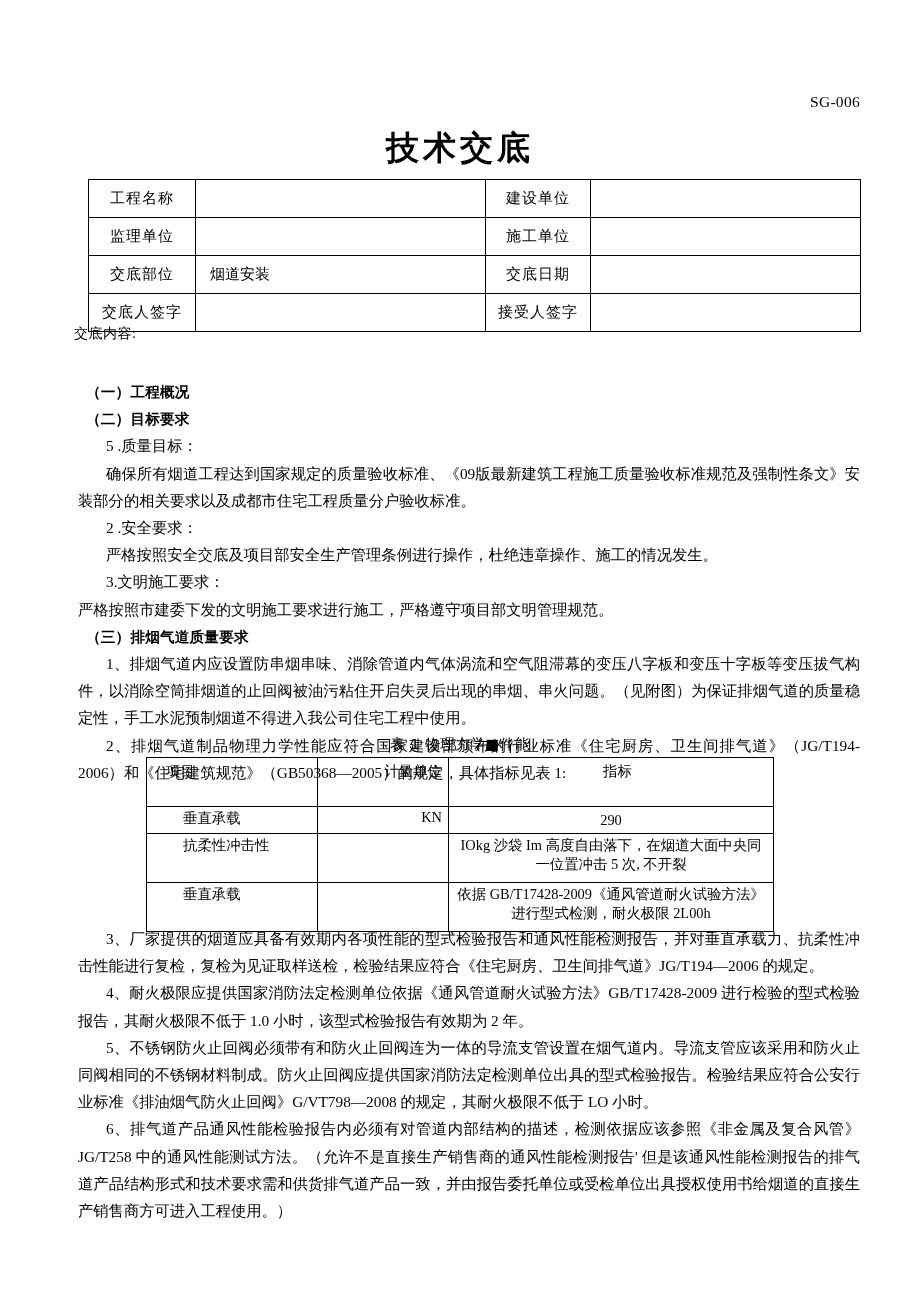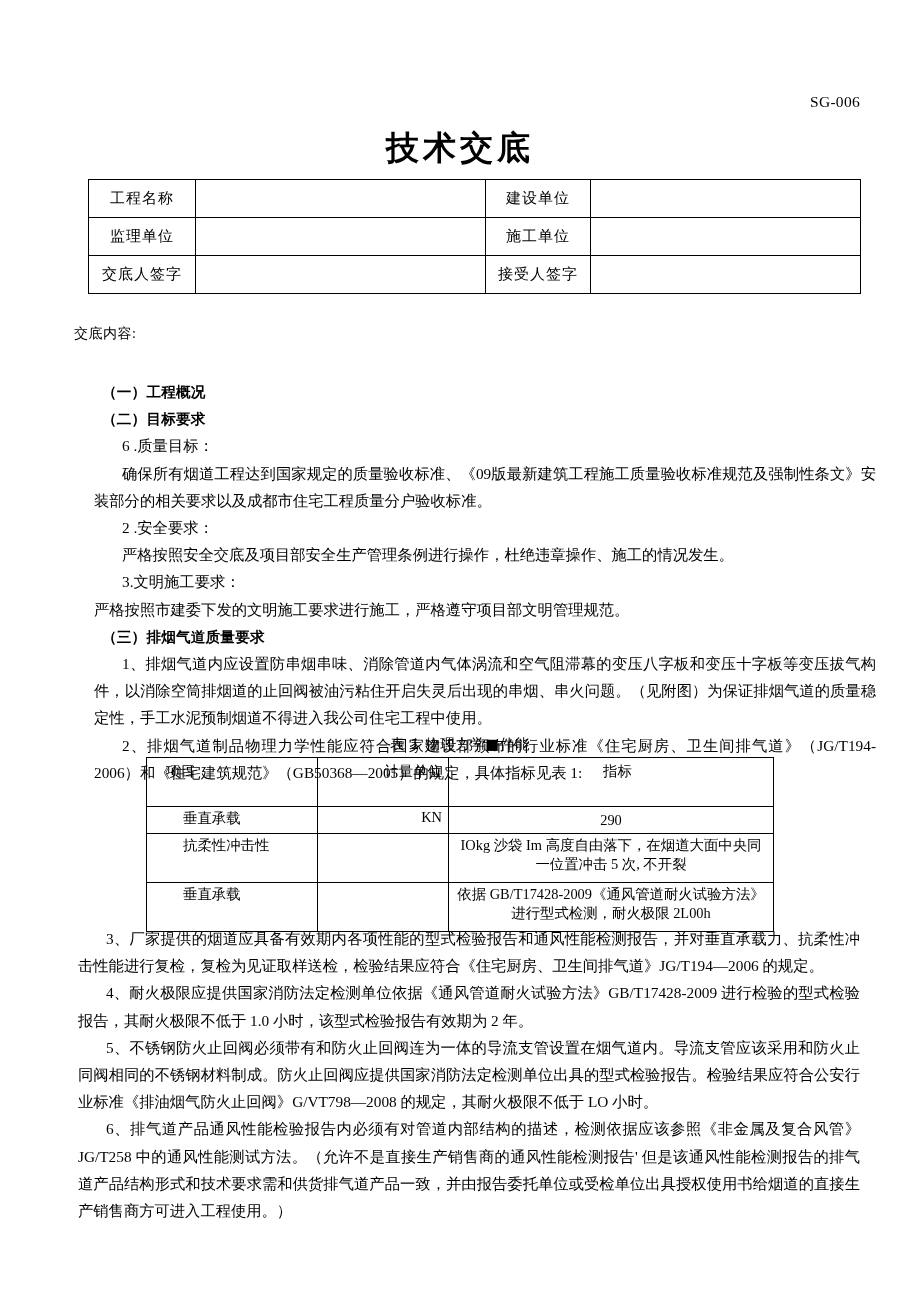--- a/index.html
+++ b/index.html
@@ -81,21 +81,21 @@
     position: absolute;
     top: 325px;
     left: 74px;
     font-size: 14px;
     letter-spacing: 0.5px;
   }
 
   .flow {
     position: absolute;
     top: 364px;
-    left: 76px;
+    left: 60px;
     width: 800px;
     font-size: 15.3px;
     line-height: 27.2px;
   }
   .flow p {
     margin: 0;
     text-align: justify;
     text-justify: inter-ideograph;
   }
   .sec-head {
@@ -199,35 +199,41 @@
         <td class="lbl">建设单位</td>
         <td class="val"></td>
       </tr>
       <tr>
         <td class="lbl">监理单位</td>
         <td class="val"></td>
         <td class="lbl">施工单位</td>
         <td class="val"></td>
       </tr>
       <tr>
+        <td class="lbl">交底部位</td>
+        <td class="val">烟道安装</td>
+        <td class="lbl">交底日期</td>
+        <td class="val"></td>
+      </tr>
+      <tr>
         <td class="lbl">交底人签字</td>
         <td class="val"></td>
         <td class="lbl">接受人签字</td>
         <td class="val"></td>
       </tr>
     </tbody>
   </table>
 
   <div class="content-label">交底内容:</div>
 
   <div class="flow">
     <div class="gap-m"></div>
     <p class="sec-head">（一）工程概况</p>
     <p class="sec-head">（二）目标要求</p>
-    <p class="lvl2">6 .质量目标：</p>
+    <p class="lvl2">5 .质量目标：</p>
     <p class="para-hang">确保所有烟道工程达到国家规定的质量验收标准、《09版最新建筑工程施工质量验收标准规范及强制性条文》安装部分的相关要求以及成都市住宅工程质量分户验收标准。</p>
     <p class="lvl2">2 .安全要求：</p>
     <p class="para-hang">严格按照安全交底及项目部安全生产管理条例进行操作，杜绝违章操作、施工的情况发生。</p>
     <p class="lvl2">3.文明施工要求：</p>
     <p class="para-flat">严格按照市建委下发的文明施工要求进行施工，严格遵守项目部文明管理规范。</p>
     <p class="sec-head">（三）排烟气道质量要求</p>
     <p class="para-hang">1、排烟气道内应设置防串烟串味、消除管道内气体涡流和空气阻滞幕的变压八字板和变压十字板等变压拔气构件，以消除空筒排烟道的止回阀被油污粘住开启失灵后出现的串烟、串火问题。（见附图）为保证排烟气道的质量稳定性，手工水泥预制烟道不得进入我公司住宅工程中使用。</p>
     <p class="para-hang">2、排烟气道制品物理力学性能应符合国家建设部颁布的行业标准《住宅厨房、卫生间排气道》（JG/T194-2006）和《住宅建筑规范》（GB50368—2005）的规定，具体指标见表 1:</p>
   </div>
 

